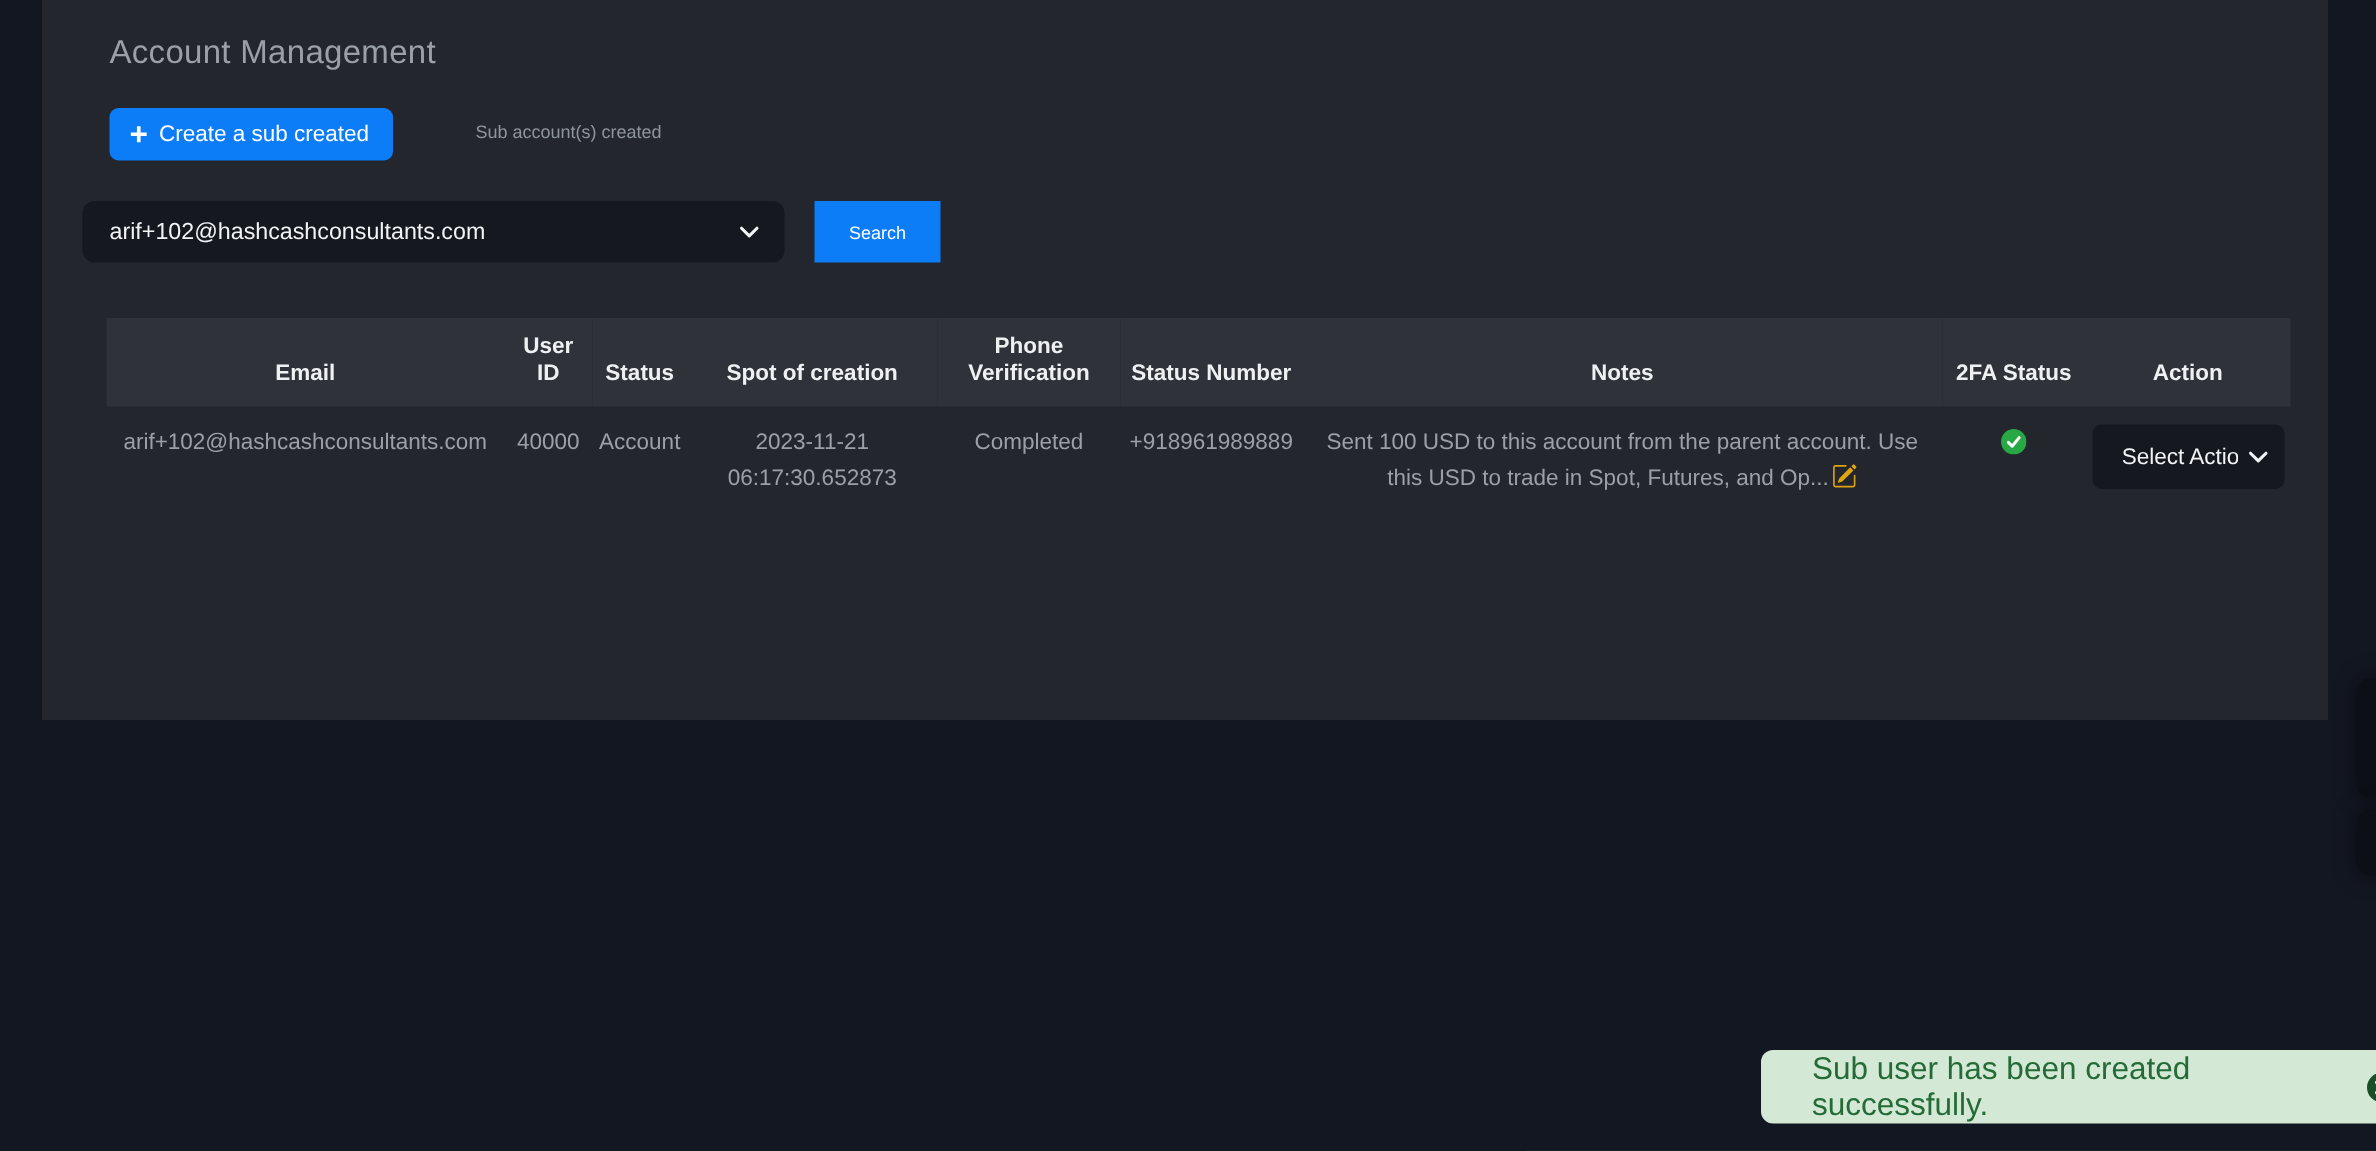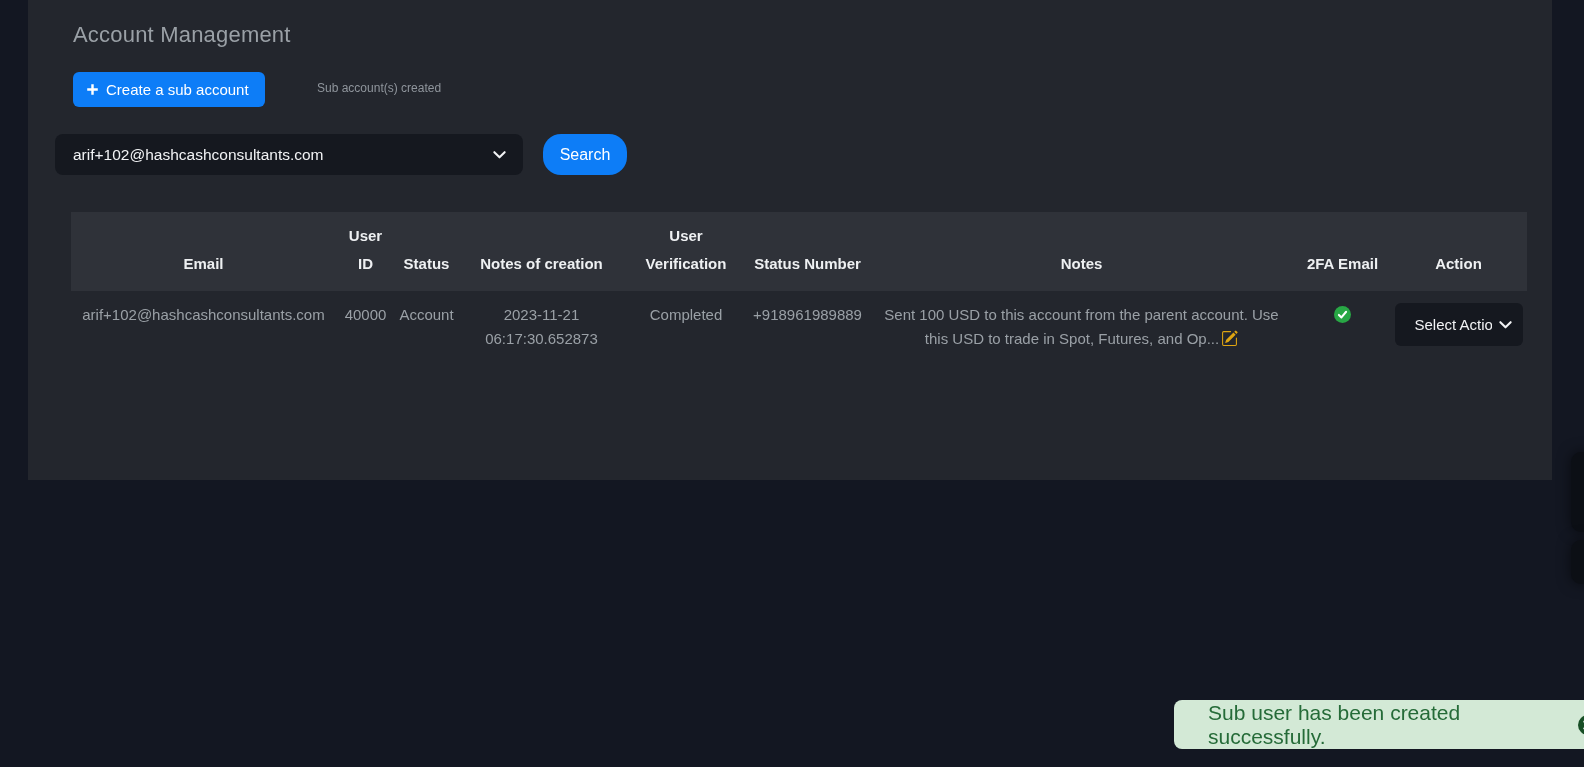--- a/index.html
+++ b/index.html
@@ -33,31 +33,31 @@
   .account-select {
     position:absolute; left:27px; top:134px; width:468px; height:41px;
     background:#15181f; border-radius:8px; cursor:pointer;
     display:flex; align-items:center; padding:0 16px 0 18px;
     color:#f2f3f5; font-size:15.5px;
   }
   .account-select .val { flex:1 1 auto; white-space:nowrap; overflow:hidden; }
   .chev { width:15px; height:15px; flex:0 0 auto; display:block; }
   .search-btn {
     position:absolute; left:515px; top:134px; width:84px; height:41px;
-    background:#0d7df7; border:none; border-radius:18px; cursor:pointer;
-    color:#ffffff; font-size:16px; font-weight:500;
+    background:#0d7df7; border:none; border-radius:0; cursor:pointer;
+    color:#ffffff; font-size:12px; font-weight:500;
     font-family:"Liberation Sans", sans-serif;
   }
   table.accounts {
     position:absolute; left:43px; top:212px; width:1456px;
     border-collapse:collapse; table-layout:fixed;
   }
   table.accounts th {
     background:#2f3239; color:#eef0f2; font-size:15px; font-weight:700;
-    text-align:center; vertical-align:bottom; line-height:28px;
+    text-align:center; vertical-align:bottom; line-height:18px;
     padding:10px 6px 13px 6px;
   }
   table.accounts td {
     color:#9aa0a6; font-size:15px; text-align:center; vertical-align:top;
     line-height:24px; padding:12px 4px 16px 4px;
   }
   td.notes-cell { padding-left:6px; padding-right:6px; }
   .edit-ic { width:17px; height:17px; color:#dfa511; vertical-align:-3px; margin-left:2px; cursor:pointer; }
   .check-ic { width:17px; height:17px; display:inline-block; margin-top:3px; }
   .action-select {
@@ -86,21 +86,21 @@
 <body>
 
 <div class="panel">
 
   <div class="page-title">Account Management</div>
 
   <button class="create-btn">
     <svg class="plus-ic" viewBox="0 0 16 16">
       <path d="M6.5 1.5h3v5h5v3h-5v5h-3v-5h-5v-3h5z" fill="#ffffff"></path>
     </svg>
-    <span>Create a sub account</span>
+    <span>Create a sub created</span>
   </button>
 
   <div class="subtitle">Sub account(s) created</div>
 
   <div class="account-select">
     <span class="val">arif+102@hashcashconsultants.com</span>
     <svg class="chev" viewBox="0 0 16 16">
       <path d="M2.5 5.5 8 11l5.5-5.5" fill="none" stroke="#f2f3f5" stroke-width="2.2" stroke-linecap="round" stroke-linejoin="round"></path>
     </svg>
   </div>
@@ -117,25 +117,25 @@
         <col style="width:121px">
       <col style="width:427px">
         <col style="width:95px">
         <col style="width:137px">
     </colgroup>
     <thead>
       <tr>
         <th>Email</th>
         <th>User ID</th>
         <th>Status</th>
-        <th>Notes of creation</th>
-        <th>User Verification</th>
+        <th>Spot of creation</th>
+        <th>Phone Verification</th>
         <th>Status Number</th>
         <th>Notes</th>
-        <th>2FA Email</th>
+        <th>2FA Status</th>
         <th>Action</th>
       </tr>
     </thead>
     <tbody>
       <tr>
         <td>arif+102@hashcashconsultants.com</td>
         <td>40000</td>
         <td>Account</td>
         <td>2023-11-21 06:17:30.652873</td>
         <td>Completed</td>

